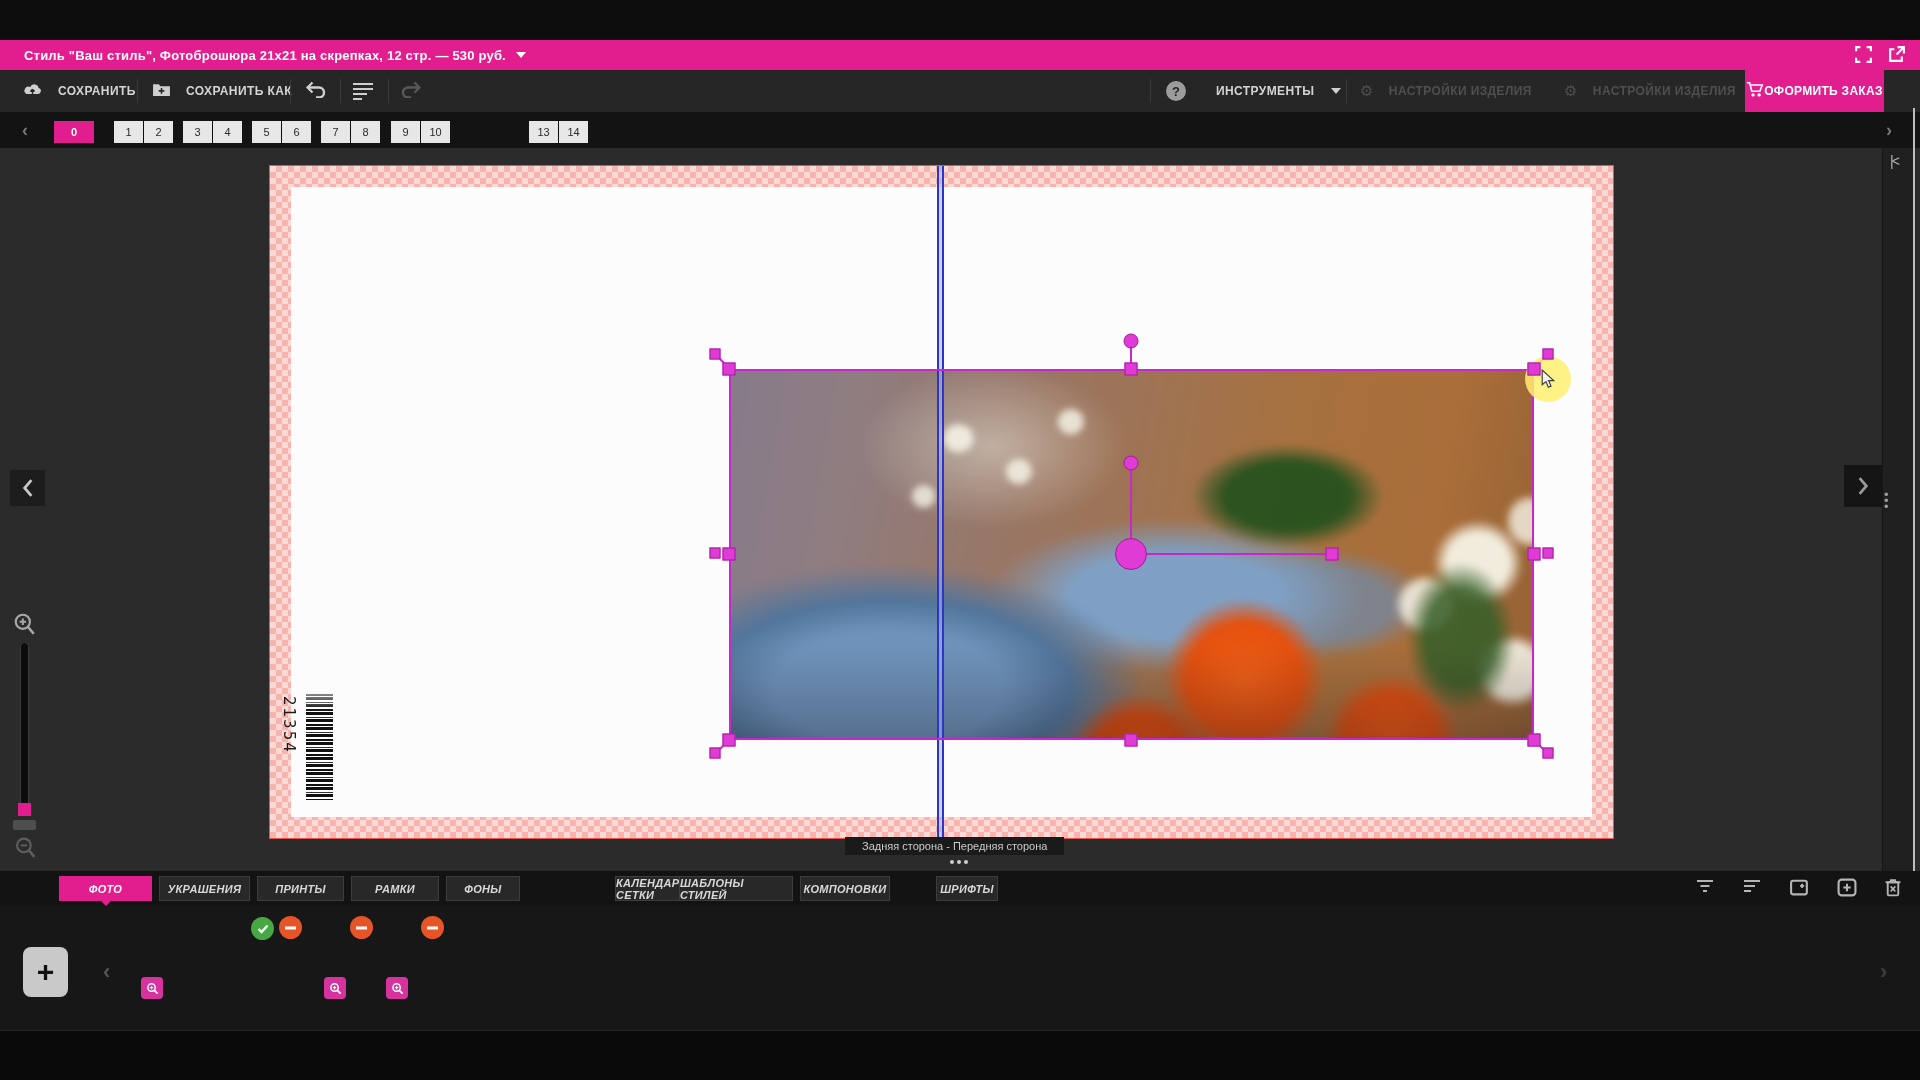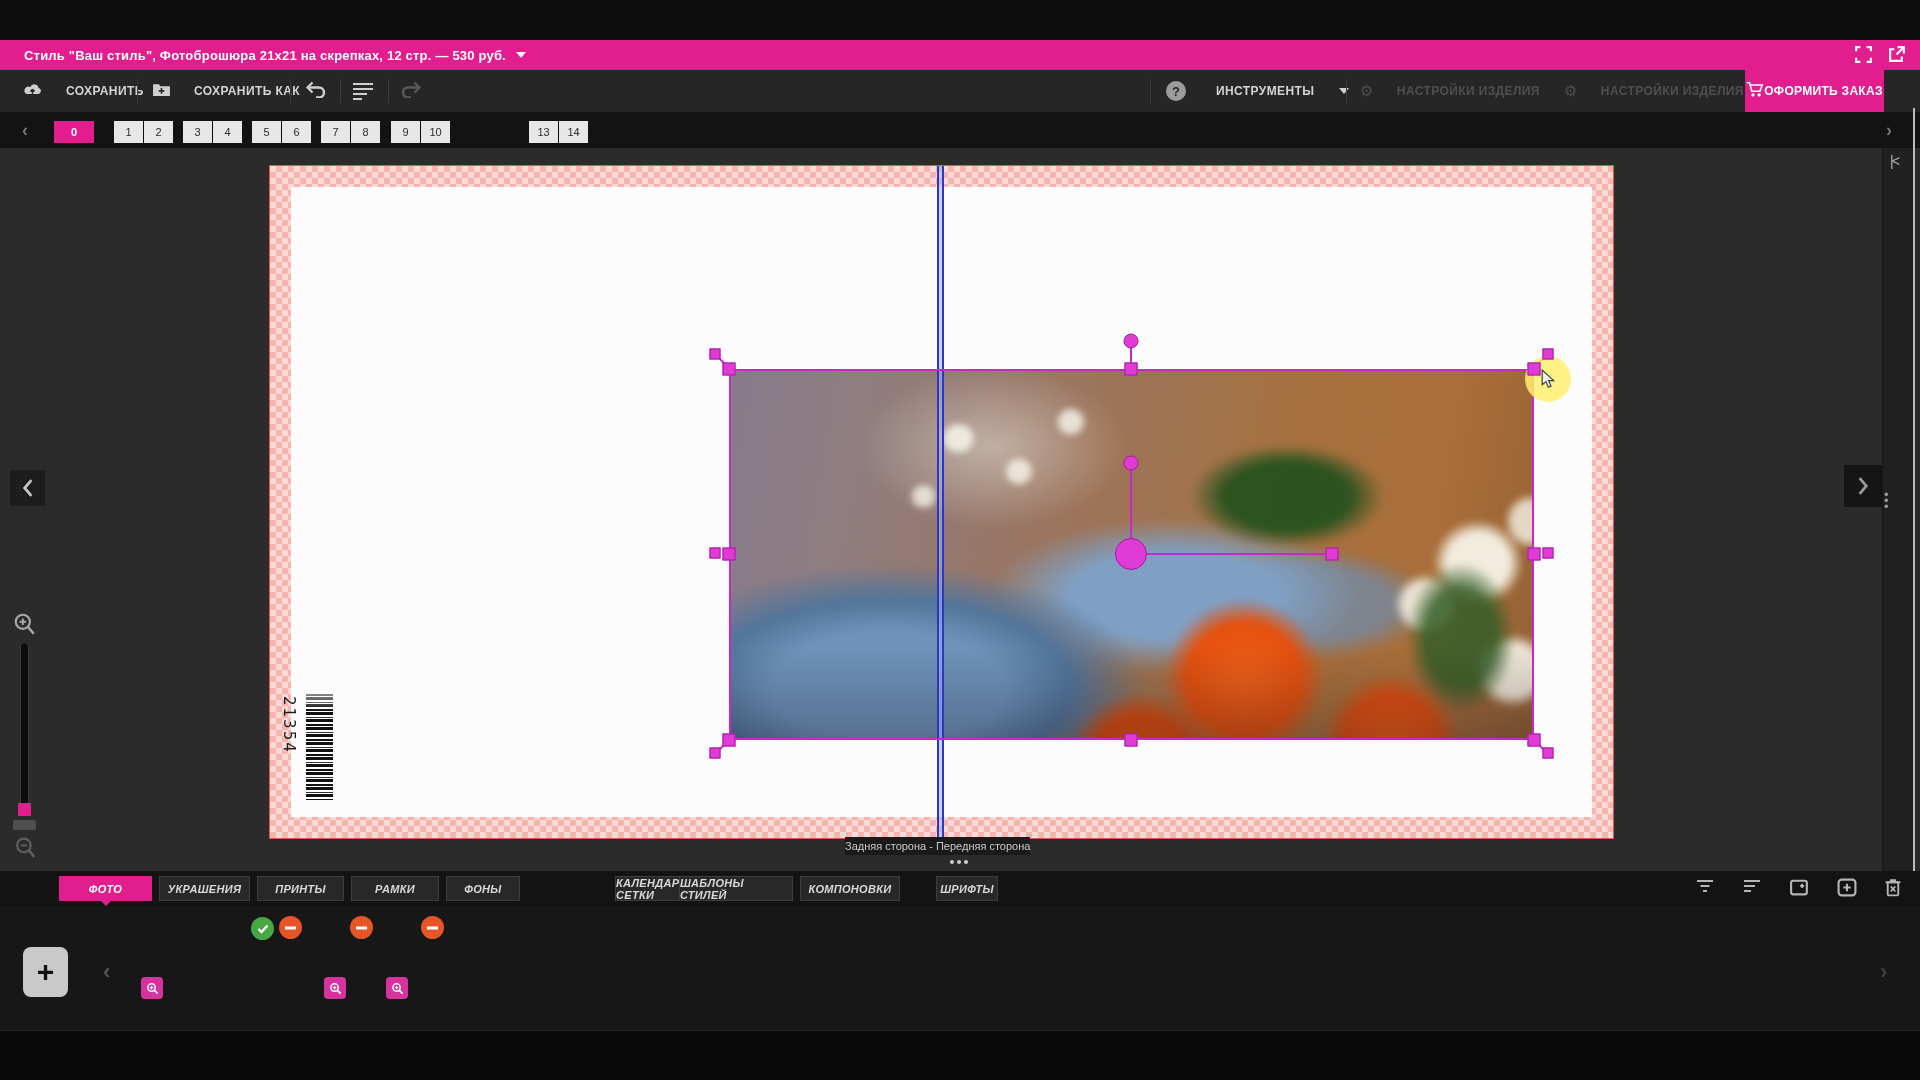--- a/index.html
+++ b/index.html
@@ -12,21 +12,21 @@
   .titlebar { left:0; top:40px; width:1920px; height:30px; background:#e21d8d;
               display:flex; align-items:center; padding:0 24px; }
   .titlebar-text { color:#fff; font-size:13px; font-weight:700; letter-spacing:.2px; }
   .caret-down { width:0; height:0; border:5px solid transparent; border-top:6px solid #fff;
                 margin-left:10px; margin-top:5px; display:inline-block; }
   .tb-icons { position:absolute; right:14px; top:5px; display:flex; gap:14px; }
   .tb-icons svg { display:block; }
 
   
   .toolbar { left:0; top:70px; width:1920px; height:42px; background:#262626; }
-  .tbtn { position:absolute; top:0; height:42px; display:flex; align-items:center; gap:23px;
+  .tbtn { position:absolute; top:0; height:42px; display:flex; align-items:center; gap:15px;
           color:#d4d4d4; font-size:12px; font-weight:700; letter-spacing:.4px; cursor:default; }
   .tsep { position:absolute; top:9px; width:1px; height:24px; background:#3a3a3a; }
   .icon-btn { position:absolute; top:0; height:42px; width:38px; display:flex;
               align-items:center; justify-content:center; }
   .lines-ico div { height:2px; background:#cfcfcf; margin-bottom:3px; }
   .help-circle { width:20px; height:20px; border-radius:50%; background:#9c9c9c; color:#262626;
                  font-size:13px; font-weight:700; display:flex; align-items:center; justify-content:center; }
   .dimmed { color:#4f4f4f; }
   .gear { font-family:"DejaVu Sans", sans-serif; font-size:15px; }
   .checkout { position:absolute; left:1745px; top:0; width:139px; height:42px; background:#e21d8d;
@@ -92,21 +92,21 @@
          transform:translate(-50%,-50%); z-index:45; }
   .hsq-sm { width:11px; height:11px; }
   .hline { position:absolute; background:#c827cb; z-index:32; }
   .hcirc { position:absolute; border-radius:50%; background:#e03cd5; border:1px solid #a01a9e;
            transform:translate(-50%,-50%); z-index:45; }
   .halo { position:absolute; left:1525px; top:356px; width:46px; height:46px; border-radius:50%;
           background:rgba(255,240,110,.85); z-index:40; }
   .cursor { position:absolute; left:1541px; top:369px; z-index:50; }
 
   .spread-label { left:845px; top:837px; height:18px; background:#1a1a1a; color:#cccccc;
-                  font-size:11px; display:flex; align-items:center; padding:0 0; z-index:20; }
+                  font-size:11px; display:flex; align-items:center; padding:0 17px; z-index:20; }
   .dots3 { left:950px; top:860px; display:flex; gap:3px; z-index:20; }
   .dots3 i { width:4px; height:4px; border-radius:50%; background:#cfcfcf; }
 
   .side-btn { background:#1d1d1d; display:flex; align-items:center; justify-content:center; z-index:25; }
   .zoom-track { left:20px; top:642px; width:9px; height:166px; background:#0c0c0c;
                 border:1px solid #3c3c3c; border-radius:5px; z-index:25; }
   .zoom-thumb { left:18px; top:803px; width:13px; height:13px; background:#e21d8d; z-index:26; }
   .zoom-box { left:13px; top:820px; width:23px; height:10px; background:#4f4f4f; border-radius:2px; z-index:25; }
 
   
@@ -362,21 +362,21 @@
   <div class="abs" style="left:1884px; top:492px; color:#9a9a9a; font-size:13px; line-height:6px; z-index:26;">•<br>•<br>•</div>
 
   <div class="abs tabbar">
     <div class="tab active" style="left:59px; width:93px;">ФОТО</div>
     <div class="tab" style="left:159px; width:91px;">УКРАШЕНИЯ</div>
     <div class="tab" style="left:257px; width:87px;">ПРИНТЫ</div>
     <div class="tab" style="left:351px; width:88px;">РАМКИ</div>
     <div class="tab" style="left:446px; width:74px;">ФОНЫ</div>
     <div class="tab" style="left:571px; width:123px;margin-left:44px;">КАЛЕНДАРНЫЕ СЕТКИ</div>
     <div class="tab" style="left:679px; width:114px;">ШАБЛОНЫ СТИЛЕЙ</div>
-    <div class="tab" style="left:800px; width:100px;">КОМПОНОВКИ</div>
+    <div class="tab" style="left:800px; width:90px;">КОМПОНОВКИ</div>
     <div class="tab" style="left:936px; width:62px;">ШРИФТЫ</div>
 
     <div class="tabicons">
       <span>
         <svg width="20" height="16" viewBox="0 0 20 16">
             <path d="M2 3h16 M5.5 8h9 M8 13h4" stroke="#b5b5b5" stroke-width="2.2" fill="none"></path>
           </svg>
       </span>
       <span>
         <svg width="20" height="16" viewBox="0 0 20 16">

